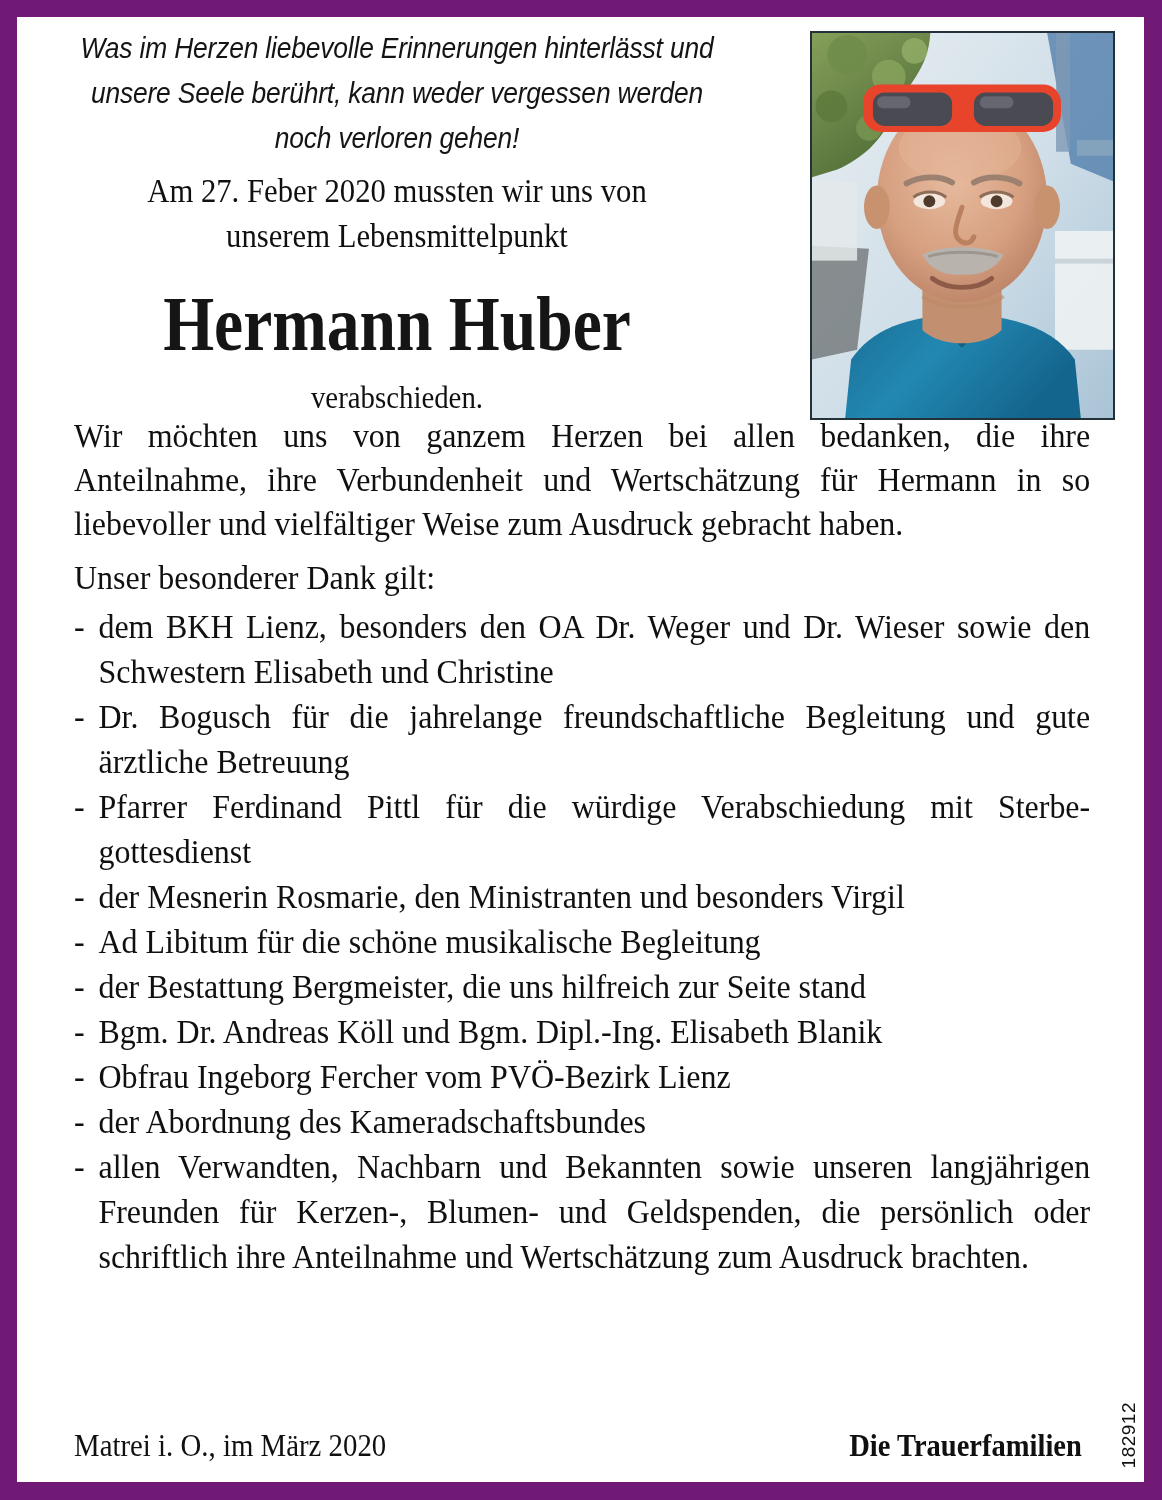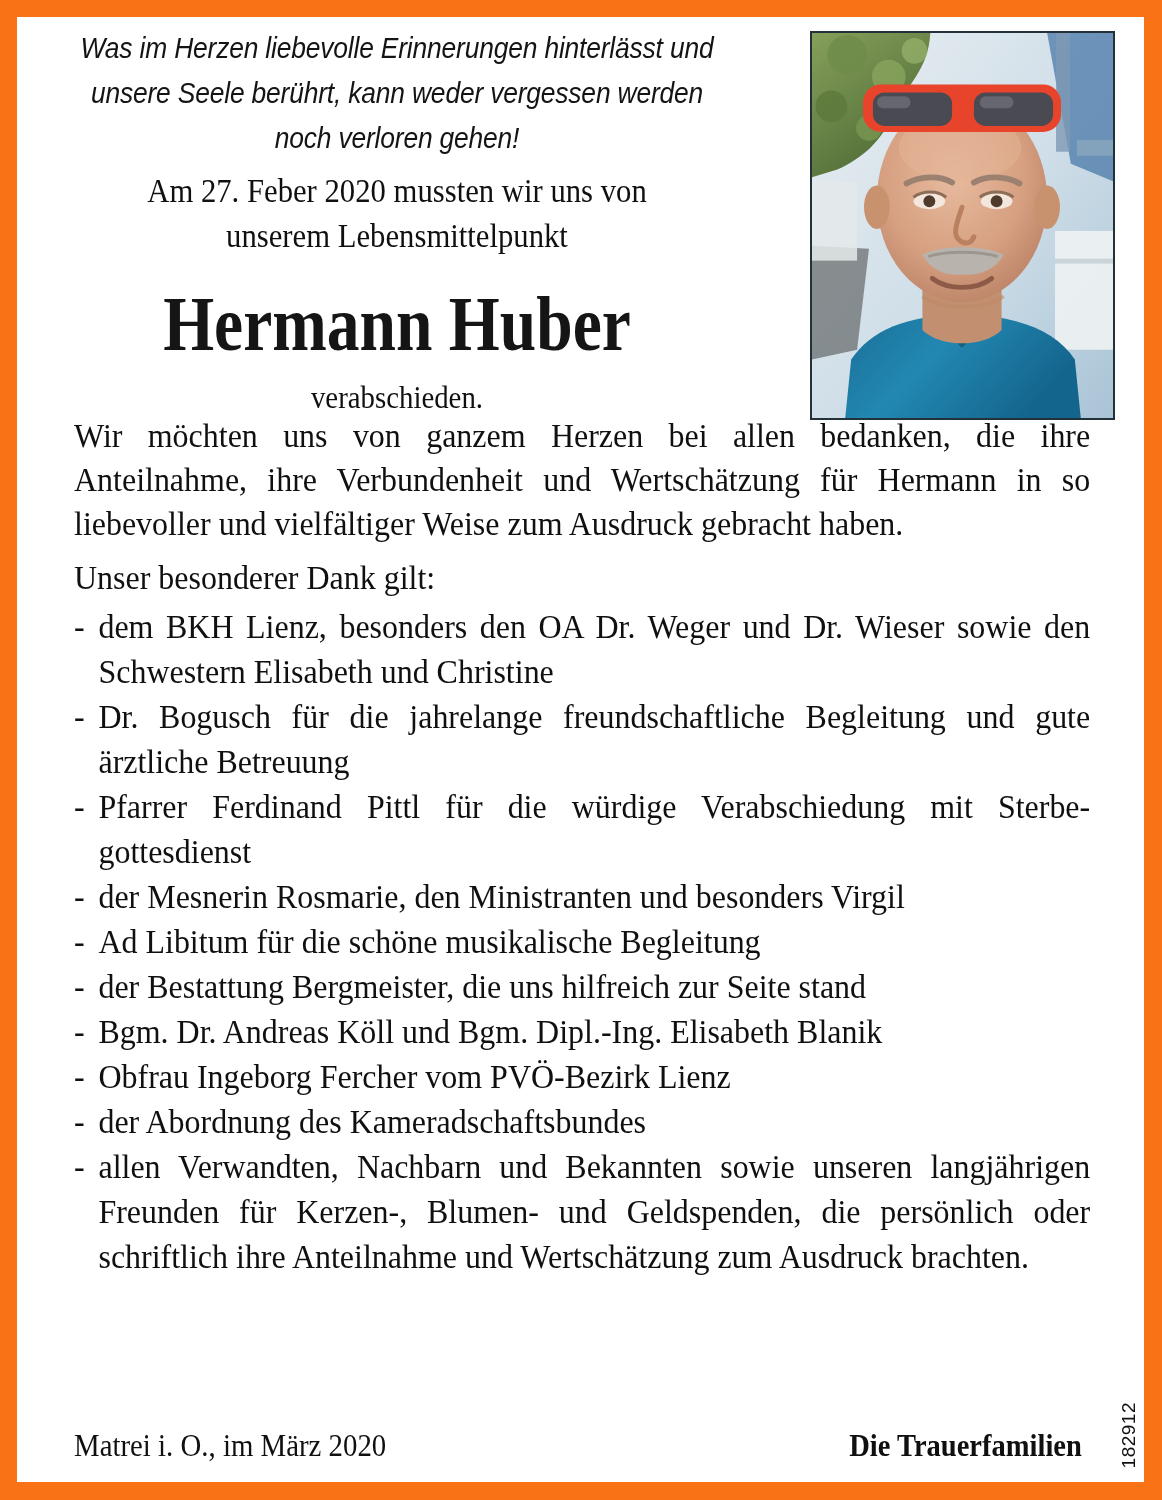--- a/index.html
+++ b/index.html
@@ -10,21 +10,21 @@
   body {
     font-family: "Liberation Serif", serif;
   }
 
   
   .notice {
     position: relative;
     width: 1162px;
     height: 1500px;
     box-sizing: border-box;
-    background: #f97316;      
+    background: #701a75;      
     padding: 17px 18px 18px 17px;
     overflow: hidden;
   }
   .sheet {
     position: relative;
     width: 100%;
     height: 100%;
     background: #ffffff;
     box-sizing: border-box;
     overflow: hidden;

